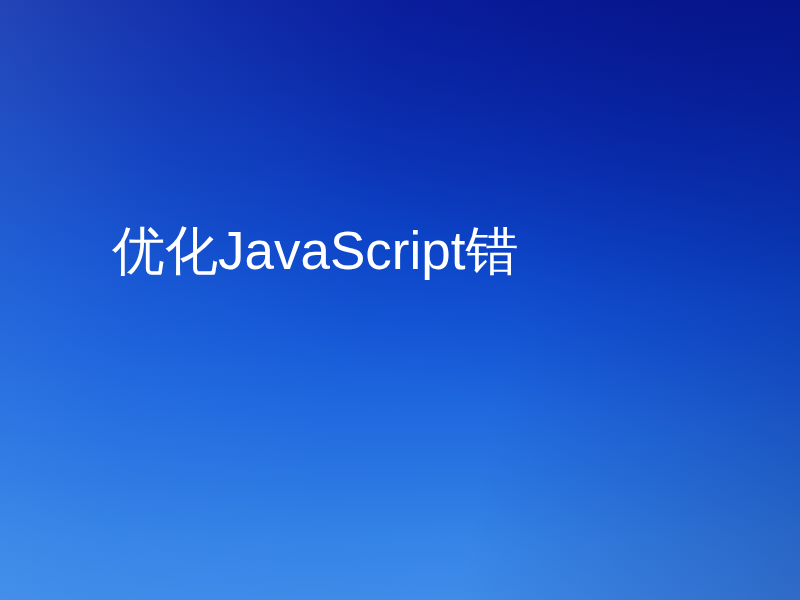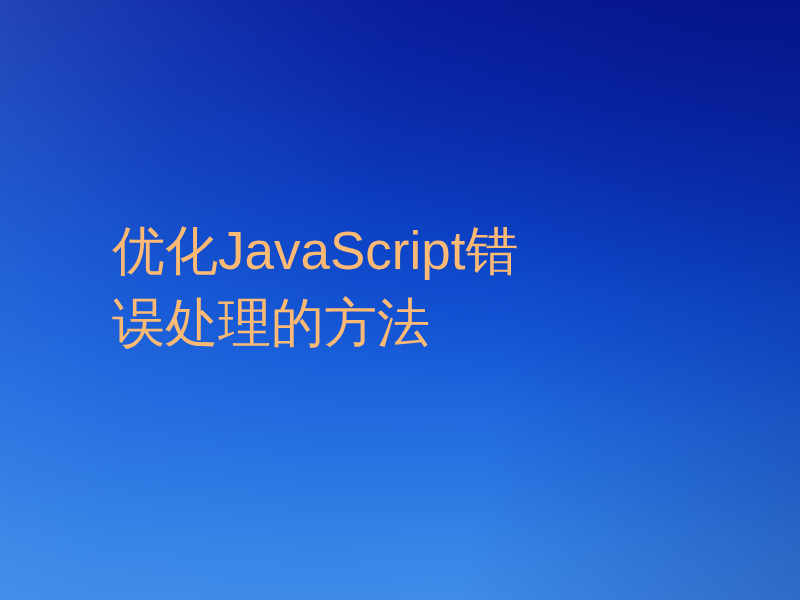--- a/index.html
+++ b/index.html
@@ -69,36 +69,35 @@
   }
 
   .title-block {
     position: absolute;
     left: 112px;
     top: 215px;
     width: 560px;
   }
 
   .title-line {
-    color: #fdba74;
+    color: #ffffff;
     font-family: "Liberation Sans", "DejaVu Sans", sans-serif;
     font-weight: 400;
     font-size: 53px;
     line-height: 72px;
     letter-spacing: 0px;
     white-space: pre;
   }
 </style>
 </head>
 <body>
 
 <div id="slide">
 
   <div class="bg-base"></div>
   <div class="bg-diag"></div>
   <div class="bg-corner"></div>
 
   <div class="title-block">
     <div class="title-line">优化JavaScript错</div>
-    <div class="title-line">误处理的方法</div>
   </div>
 
 </div>
 
 </body></html>

